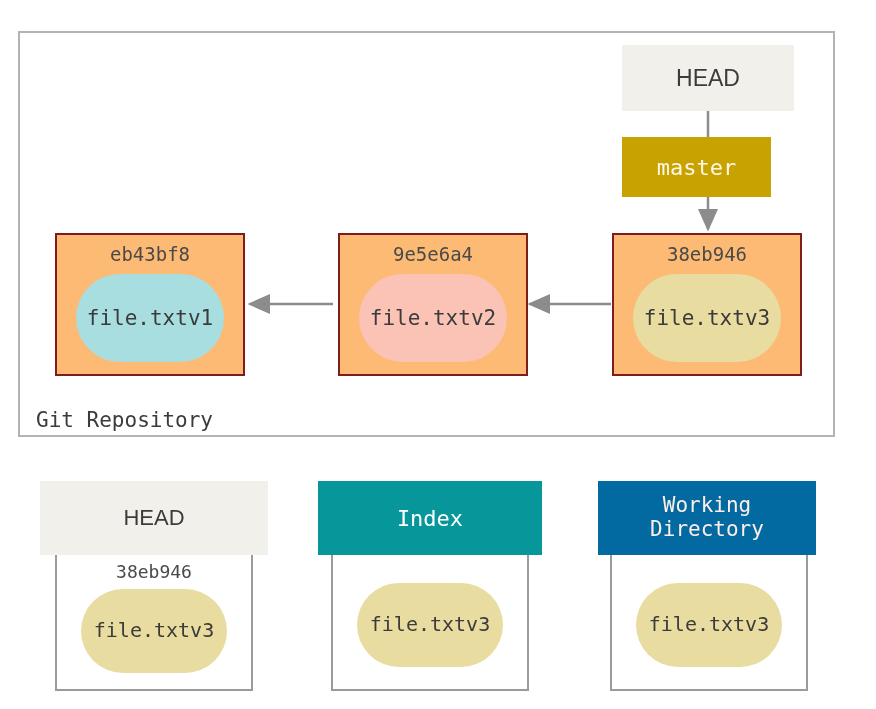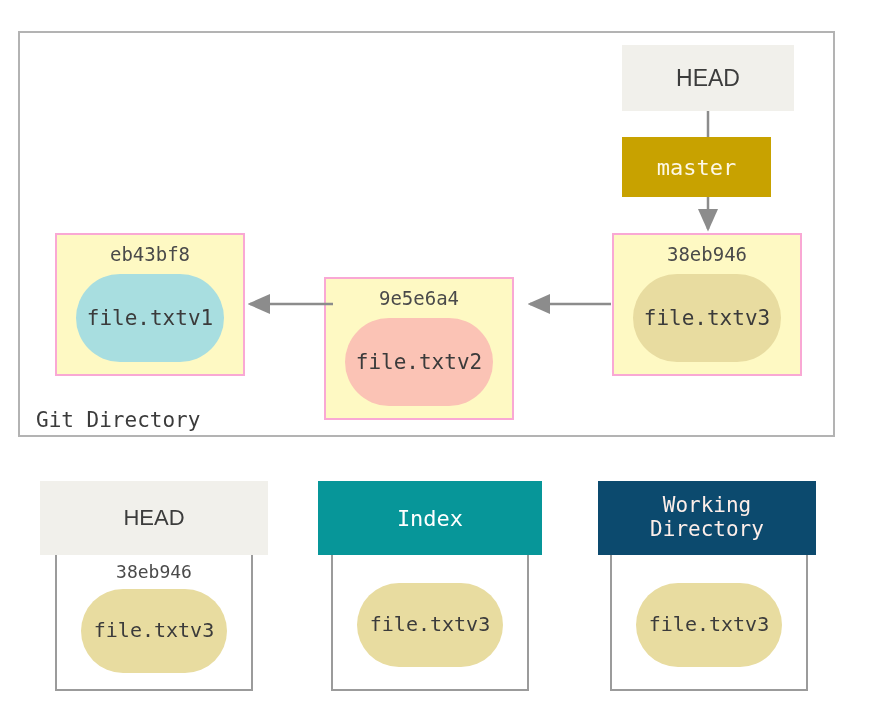--- a/index.html
+++ b/index.html
@@ -78,26 +78,26 @@
     font-size: 22px;
     color: #fdf8e6;
   }
 
   
   .commit {
     position: absolute;
     top: 233px;
     width: 190px;
     height: 143px;
-    border: 2px solid #f9a8d4;
-    box-sizing: border-box;
-    background: #fef9c3;
+    border: 2px solid #7f1d1d;
+    box-sizing: border-box;
+    background: #fdba74;
   }
   .commit.c1 { left: 55px; }
-  .commit.c2 { left: 324px; margin-top: 44px; }
+  .commit.c2 { left: 338px; }
   .commit.c3 { left: 612px; width: 190px; }
 
   .commit-hash {
     position: absolute;
     left: 0;
     right: 0;
     top: 8px;
     text-align: center;
     font-family: "DejaVu Sans Mono", monospace;
     font-size: 19px;
@@ -180,21 +180,21 @@
   }
   .p-index .panel-body {
     left: 13px; top: 74px; width: 198px; height: 136px;
   }
   .p-index .blob { top: 28px; width: 146px; height: 84px; font-size: 20px; }
 
   
   .p-work { left: 598px; top: 481px; }
   .p-work .panel-header {
     left: 0; width: 218px; height: 74px;
-    background: #0c4a6e;
+    background: #0369a1;
     font-family: "DejaVu Sans Mono", monospace;
     font-size: 21px;
     color: #fdeee9;
     line-height: 1.12;
     flex-direction: column;
   }
   .p-work .panel-body {
     left: 12px; top: 74px; width: 198px; height: 136px;
   }
   .p-work .blob { top: 28px; width: 146px; height: 84px; font-size: 20px; }
@@ -208,21 +208,21 @@
     height: 709px;
     pointer-events: none;
   }
 </style>
 </head>
 <body>
 
 <div id="canvas">
 
   <div class="repo-box"></div>
-  <div class="repo-label">Git Directory</div>
+  <div class="repo-label">Git Repository</div>
 
   <div class="head-ptr">
     <span>HEAD</span>
   </div>
 
   <div class="master-box">
     <span>master</span>
   </div>
 
   <div class="commit c1">

